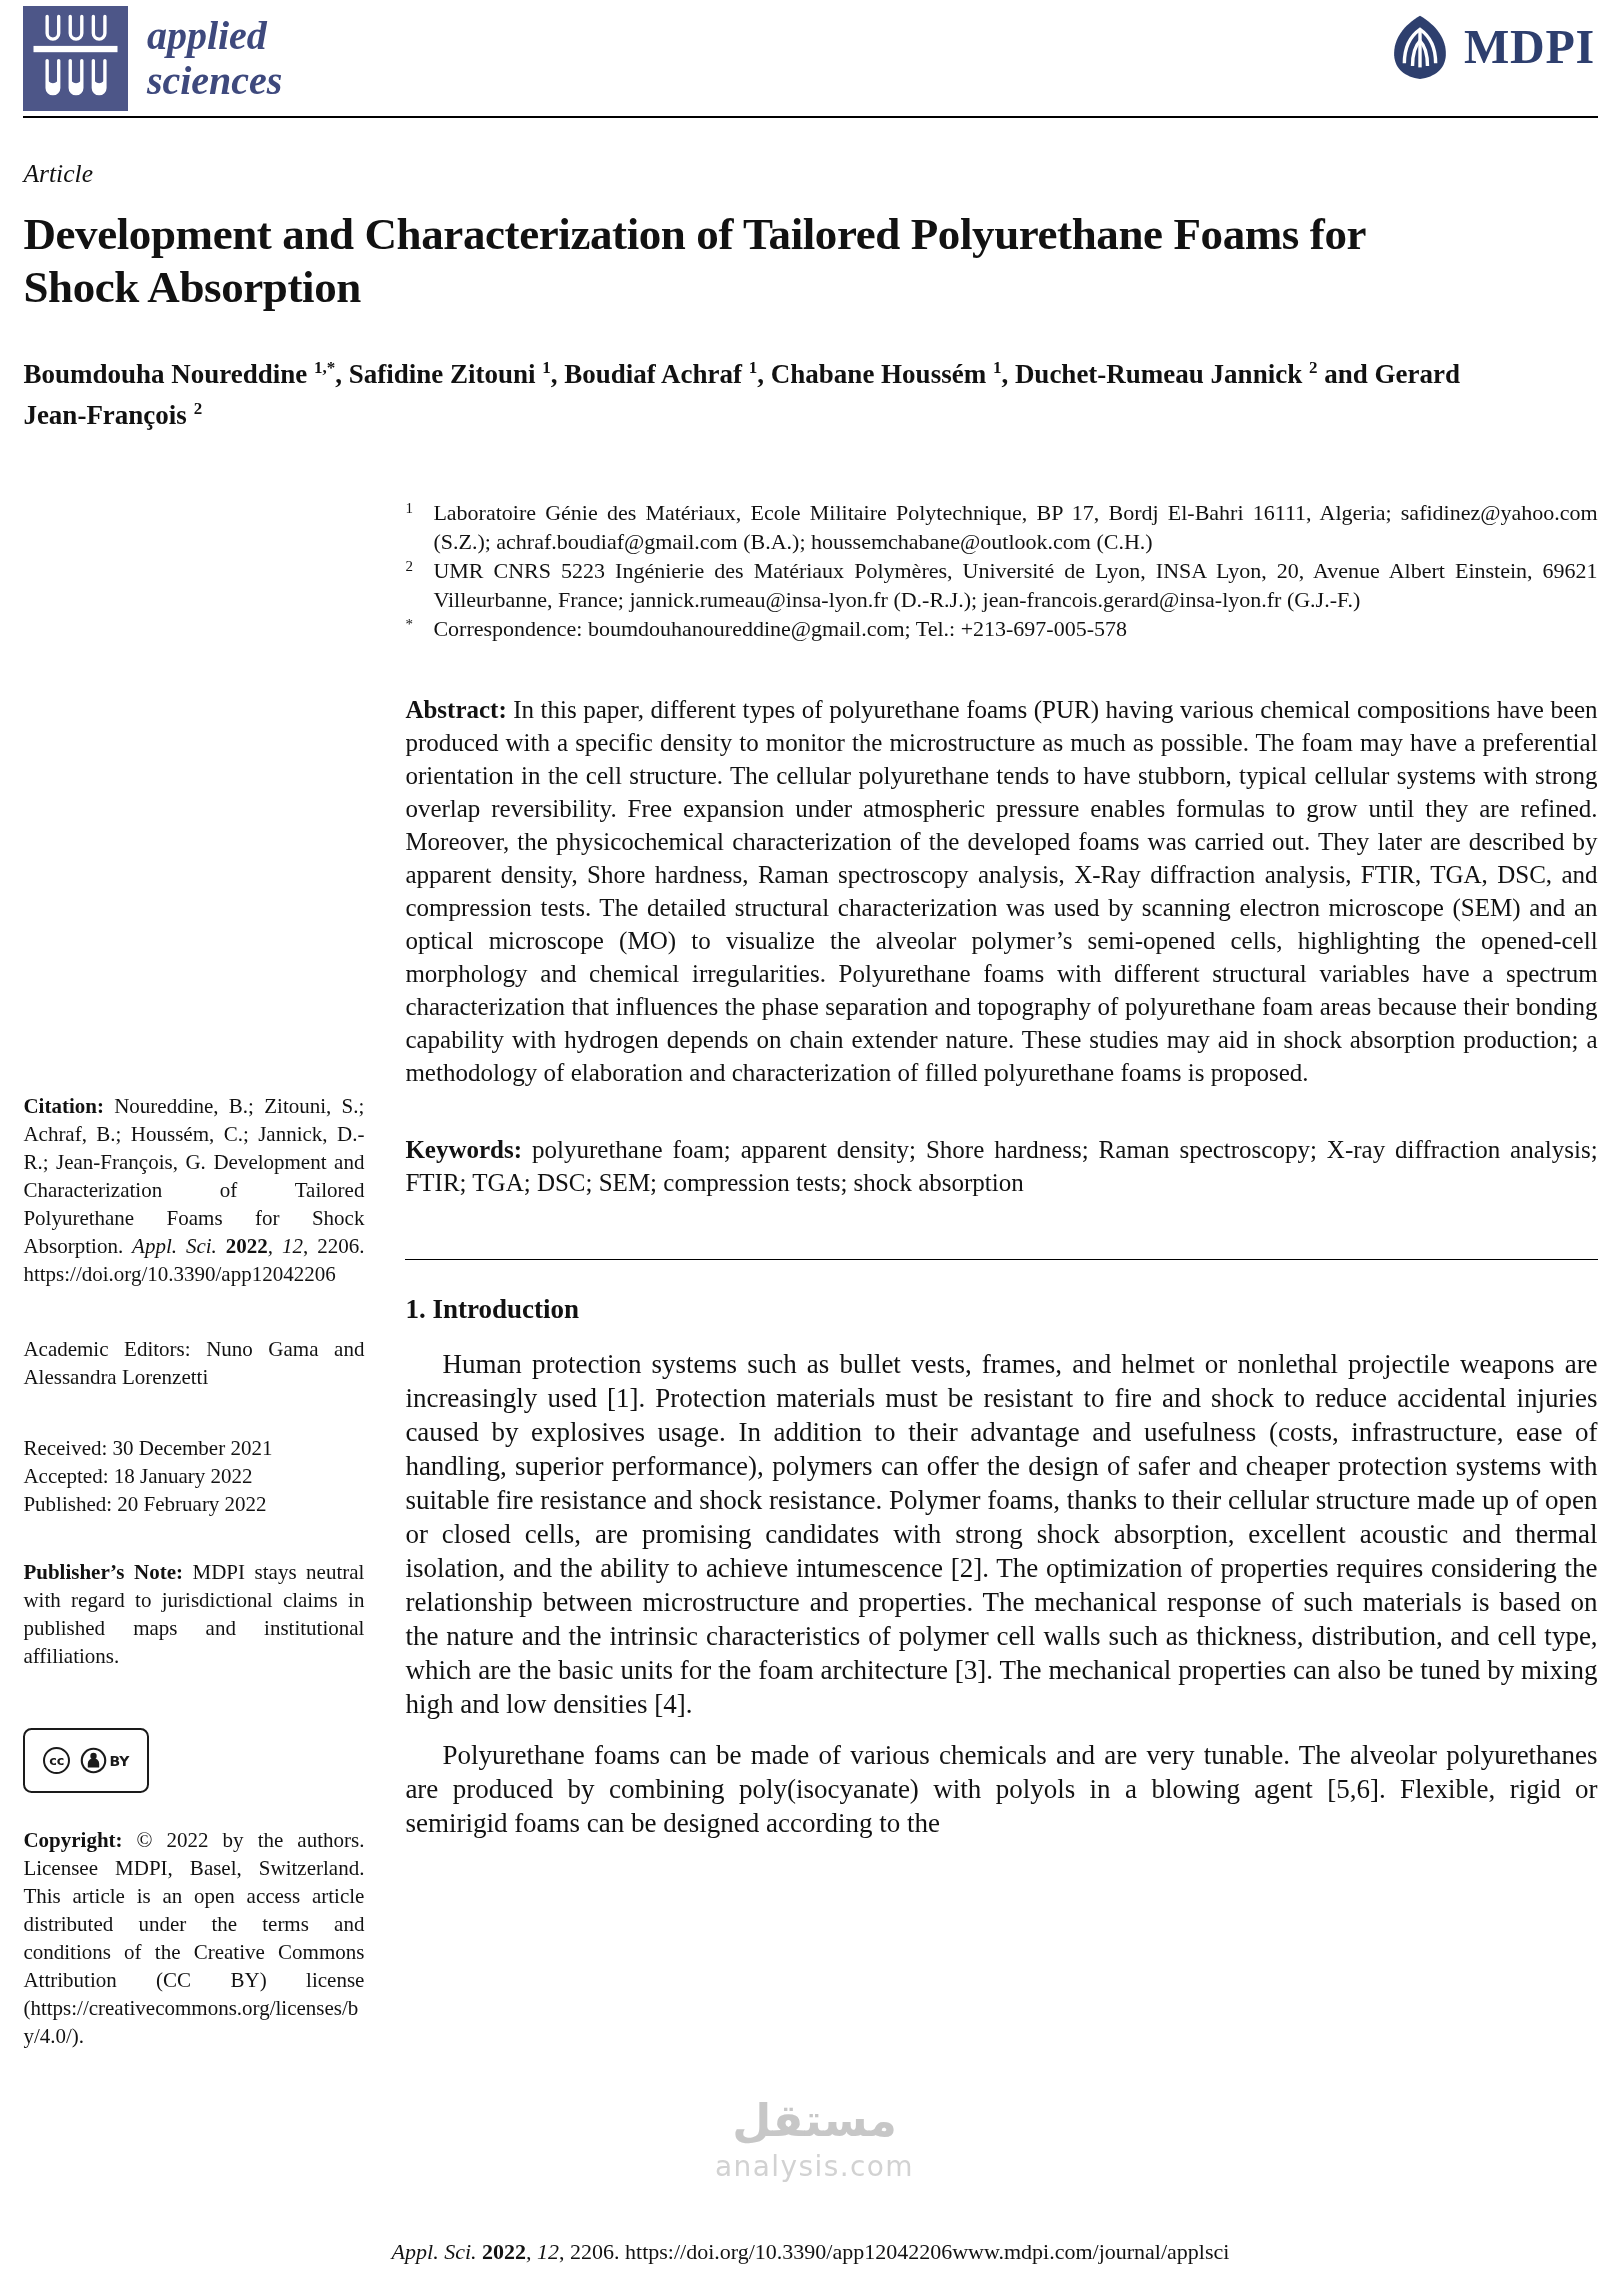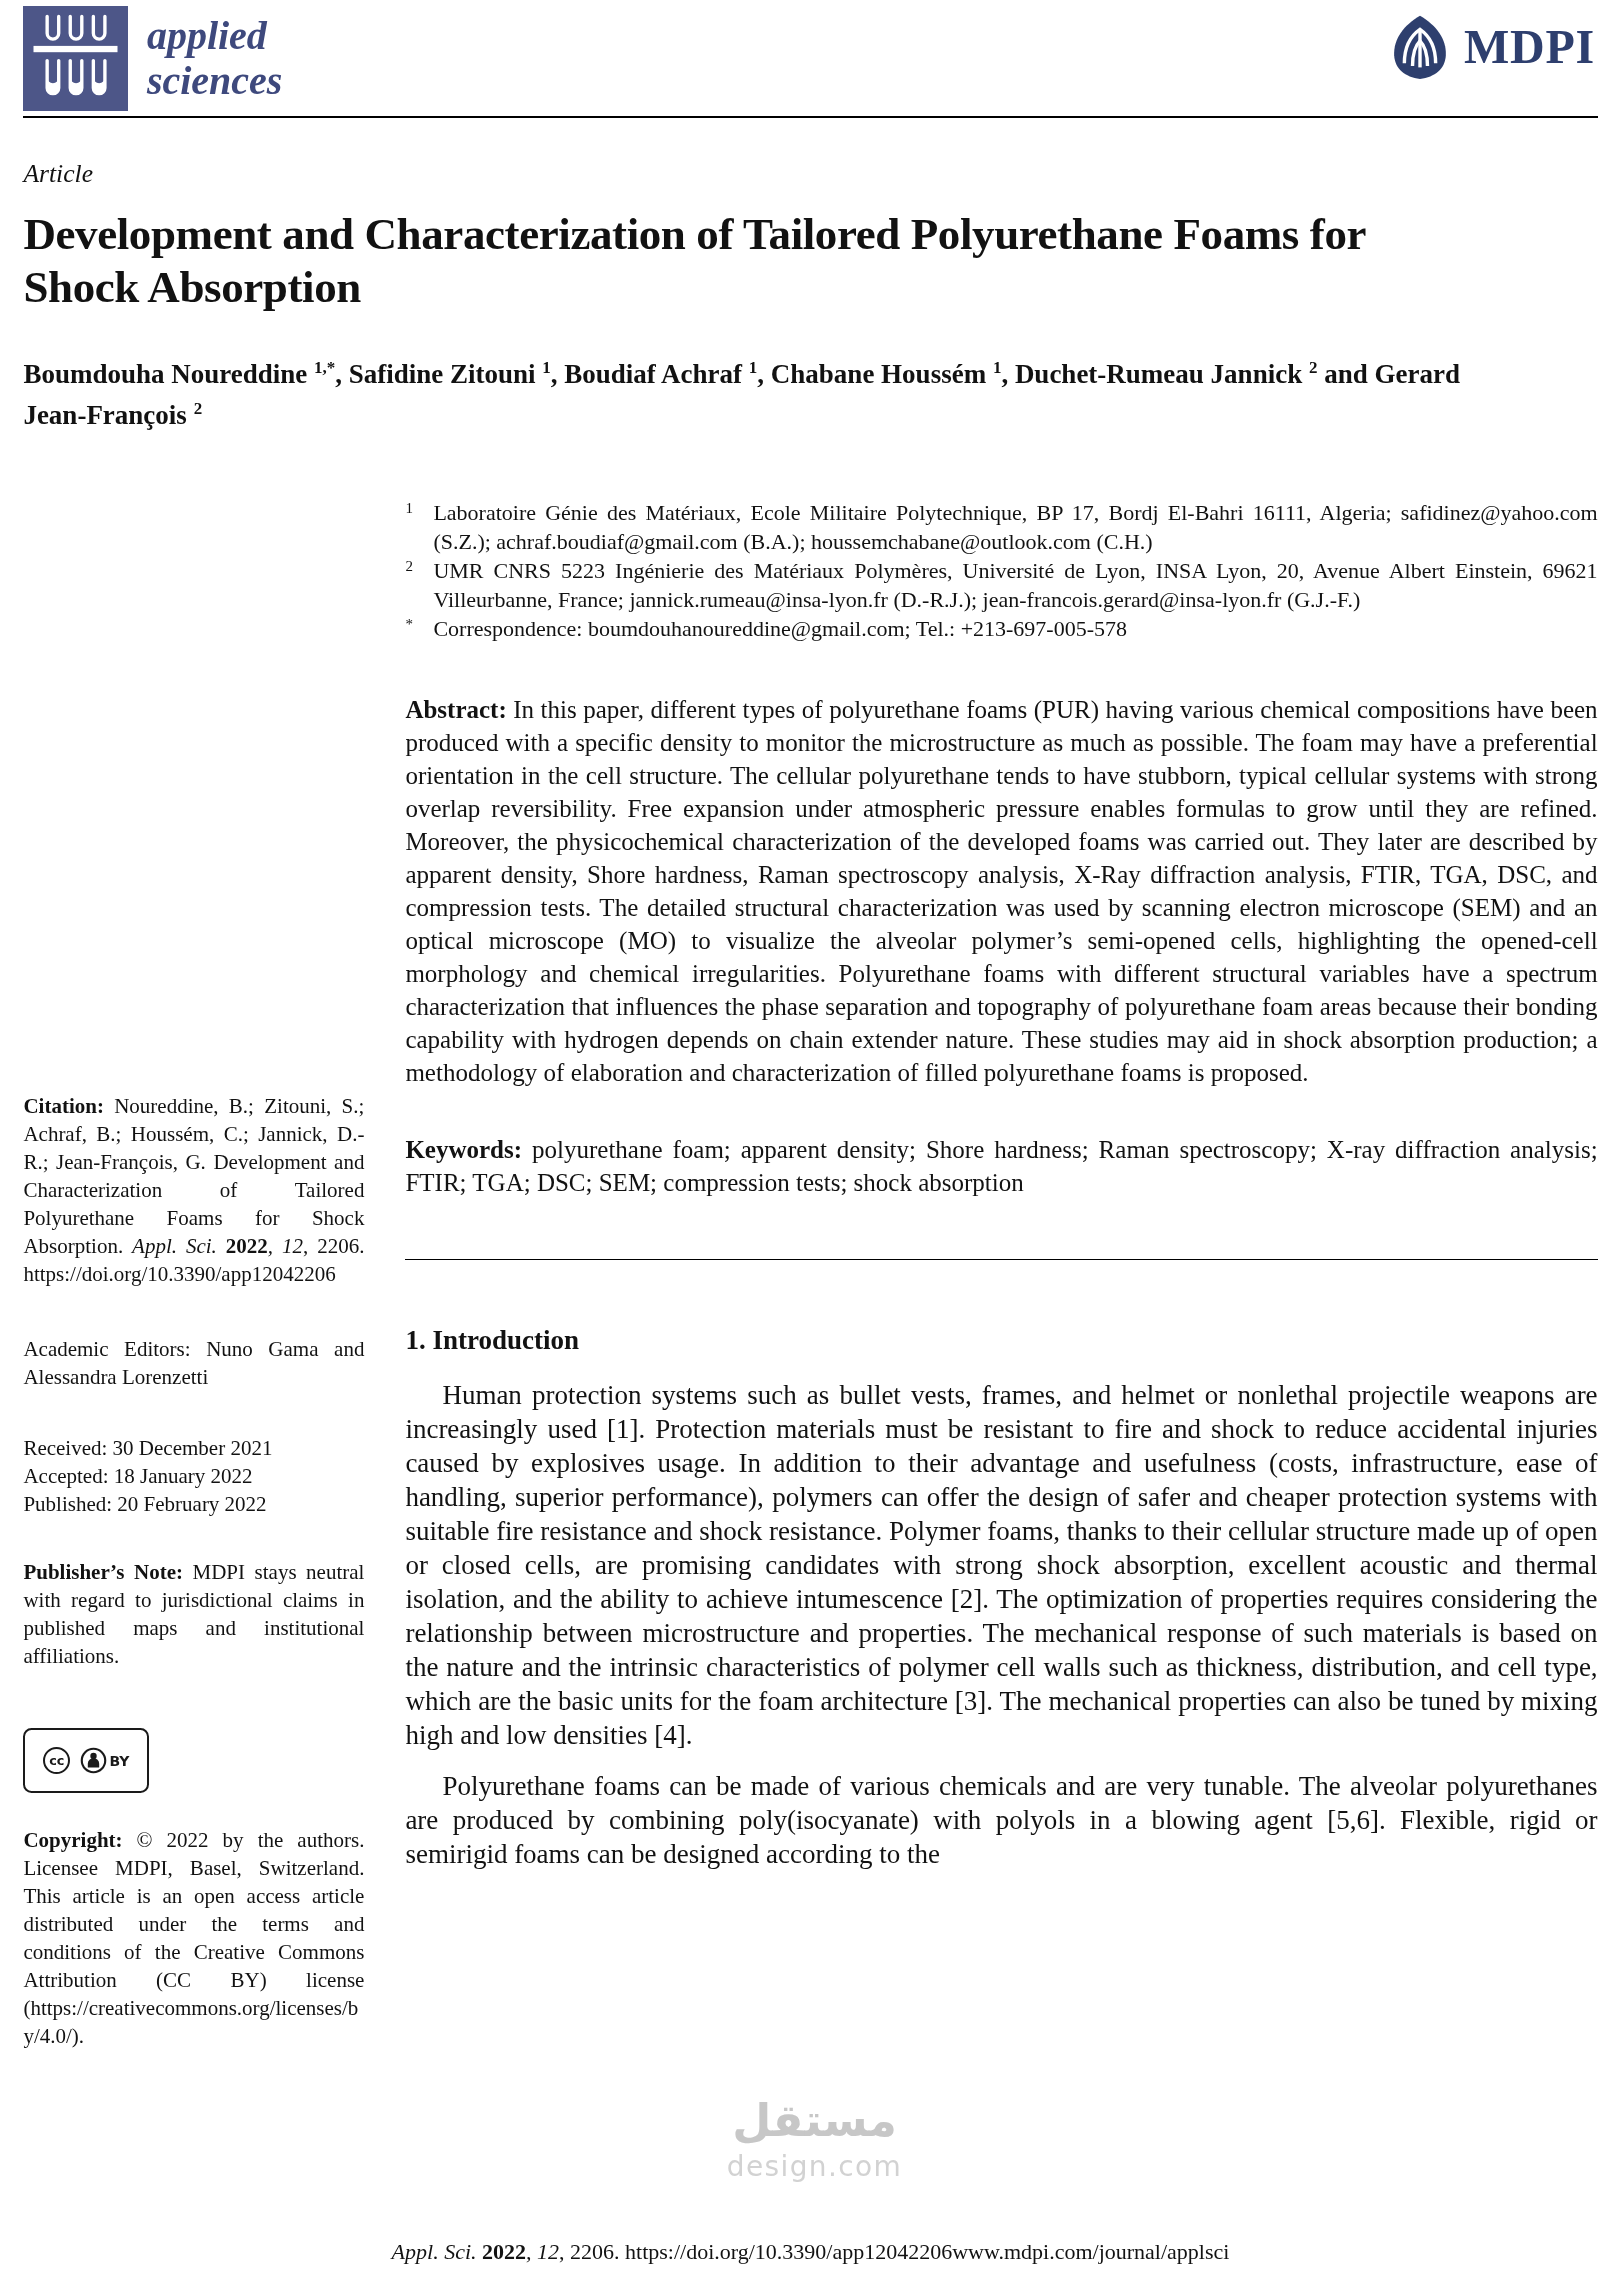--- a/index.html
+++ b/index.html
@@ -33,21 +33,21 @@
   
   .affil{font-size:22px;line-height:29px;}
   .affil-row{display:flex;}
   .affil-marker{width:28px;flex:0 0 auto;font-size:15px;position:relative;top:-4.3px;}
   .affil-text{flex:1;text-align:justify;overflow-wrap:break-word;}
   
   .abstract{margin-top:50px;font-size:25px;line-height:33px;text-align:justify;}
   .keywords{margin-top:44px;font-size:25px;line-height:33px;text-align:justify;}
   .lbl{font-weight:bold;}
   .sep{border:none;border-top:1.4px solid #000;margin:60px 0 0 0;}
-  .sec-h{font-size:27px;font-weight:bold;margin-top:65px;}
+  .sec-h{font-size:27px;font-weight:bold;margin-top:34px;}
   .body-para{font-size:27px;line-height:34px;text-align:justify;text-indent:37px;margin:17px 0 0 0;}
   
   .sidebar{padding-top:594px;font-size:21px;line-height:28px;text-align:justify;min-width:0;}
   .sb{overflow-wrap:break-word;}
   .sb i{font-style:italic;}
   .cit{margin-bottom:47px;}
   .ed{margin-bottom:43px;}
   .dates{margin-bottom:40px;}
   .pnote{margin-bottom:58px;}
   
@@ -171,21 +171,21 @@
       <h2 class="sec-h">1. Introduction</h2>
       <div>
           <p class="body-para">Human protection systems such as bullet vests, frames, and helmet or nonlethal projectile weapons are increasingly used [1]. Protection materials must be resistant to fire and shock to reduce accidental injuries caused by explosives usage. In addition to their advantage and usefulness (costs, infrastructure, ease of handling, superior performance), polymers can offer the design of safer and cheaper protection systems with suitable fire resistance and shock resistance. Polymer foams, thanks to their cellular structure made up of open or closed cells, are promising candidates with strong shock absorption, excellent acoustic and thermal isolation, and the ability to achieve intumescence [2]. The optimization of properties requires considering the relationship between microstructure and properties. The mechanical response of such materials is based on the nature and the intrinsic characteristics of polymer cell walls such as thickness, distribution, and cell type, which are the basic units for the foam architecture [3]. The mechanical properties can also be tuned by mixing high and low densities [4].</p>
           <p class="body-para">Polyurethane foams can be made of various chemicals and are very tunable. The alveolar polyurethanes are produced by combining poly(isocyanate) with polyols in a blowing agent [5,6]. Flexible, rigid or semirigid foams can be designed according to the</p>
         </div>
     </main>
   </div>
 
   <div class="watermark">
     <div class="wm1">مستقل</div>
-    <div class="wm2">design.com</div>
+    <div class="wm2">analysis.com</div>
   </div>
 
   <div class="pfooter">
     <div>
       <i class="it">Appl. Sci. </i><b class="bd">2022</b><i class="it">, 12</i><span>, 2206. https://doi.org/10.3390/app12042206</span>
     </div>
     <div>www.mdpi.com/journal/applsci</div>
   </div>
 
 </div>

